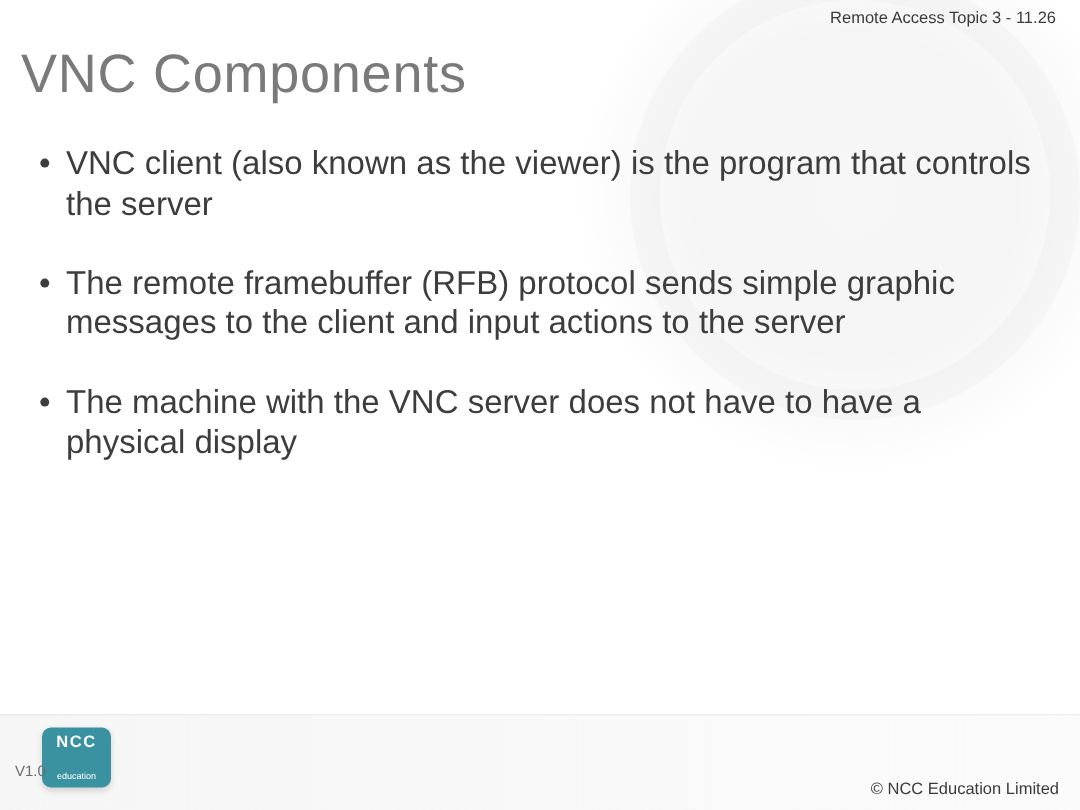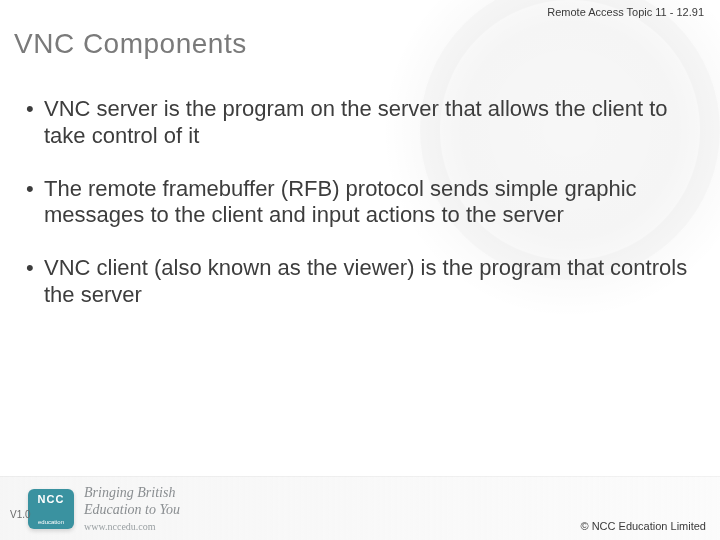--- a/index.html
+++ b/index.html
@@ -28,21 +28,21 @@
   .header-meta {
     position: absolute;
     top: 6px; right: 16px;
     font-size: 11px;
     color: #3a3a3a;
   }
   .title {
     position: absolute;
     top: 28px;
     left: 14px;
-    font-size: 28px;
+    font-size: 36px;
     font-weight: 400;
     color: #7a7a7a;
     letter-spacing: 0.5px;
   }
   .content {
     position: absolute;
     top: 96px;
     left: 26px;
     right: 26px;
   }
@@ -133,38 +133,33 @@
     font-size: 11px;
     color: #3a3a3a;
     margin-top: 12px;
   }
 </style>
 </head>
 <body>
 
 <div class="watermark"></div>
 
-<div class="header-meta">Remote Access  Topic 11 - 12.91</div>
+<div class="header-meta">Remote Access  Topic 3 - 11.26</div>
 
 <h1 class="title">VNC Components</h1>
 
 <div class="content">
   <ul>
-    <li>VNC server is the program on the server that allows the client to take control of it</li>
+    <li>VNC client (also known as the viewer) is the program that controls the server</li>
     <li>The remote framebuffer (RFB) protocol sends simple graphic messages to the client and input actions to the server</li>
-    <li>VNC client (also known as the viewer) is the program that controls the server</li>
+    <li>The machine with the VNC server does not have to have a physical display</li>
   </ul>
 </div>
 
 <div class="footer">
   <div class="footer-inner">
     <div class="logo">
       <div class="logo-badge" title="NCC education"></div>
-      <div class="tagline">
-        <span>Bringing British</span><br>
-        <span>Education to You</span>
-        <span class="site">www.nccedu.com</span>
-      </div>
     </div>
     <div class="version">V1.0</div>
     <div class="copyright">©  NCC Education Limited</div>
   </div>
 </div>
 
 </body></html>

